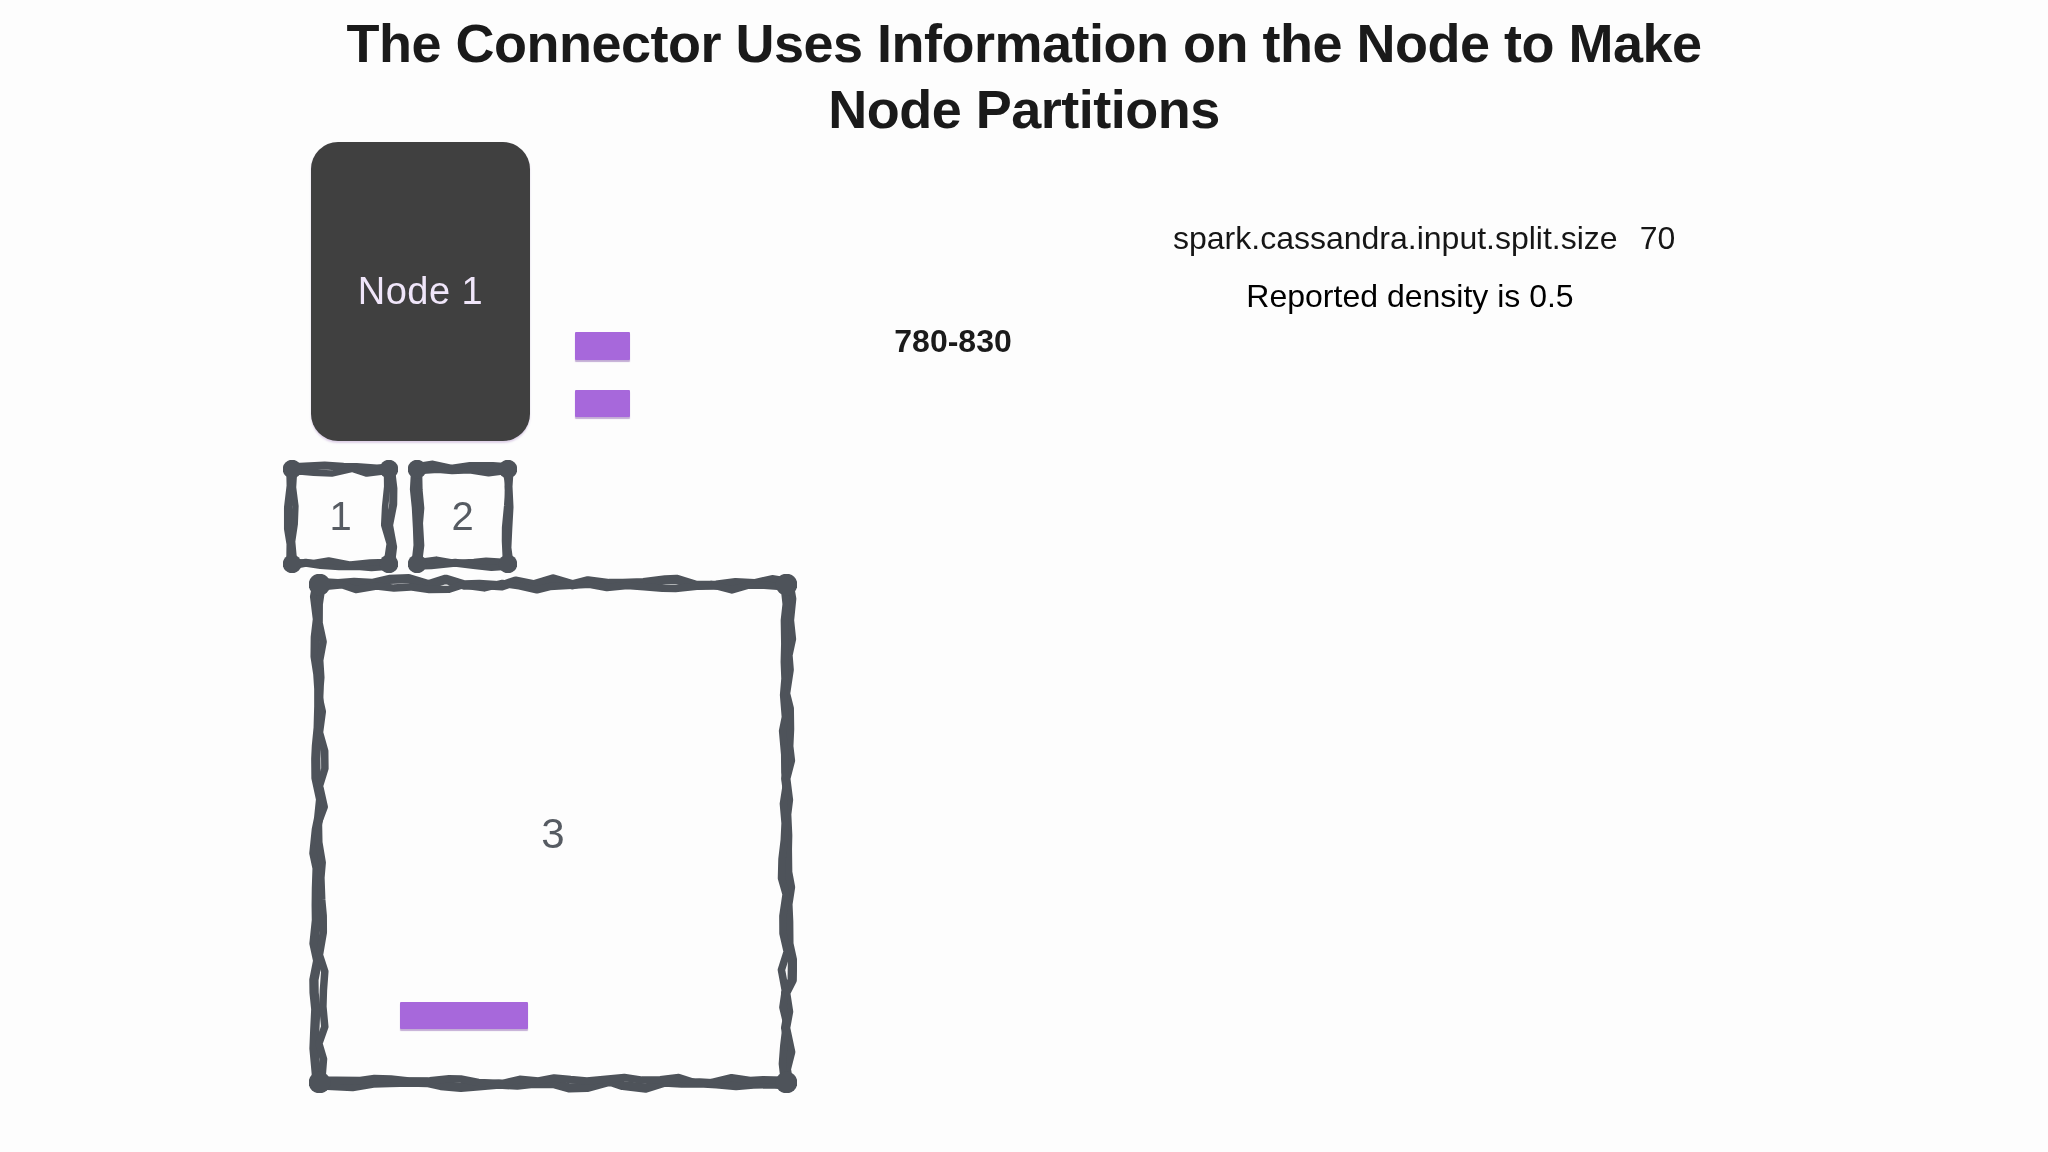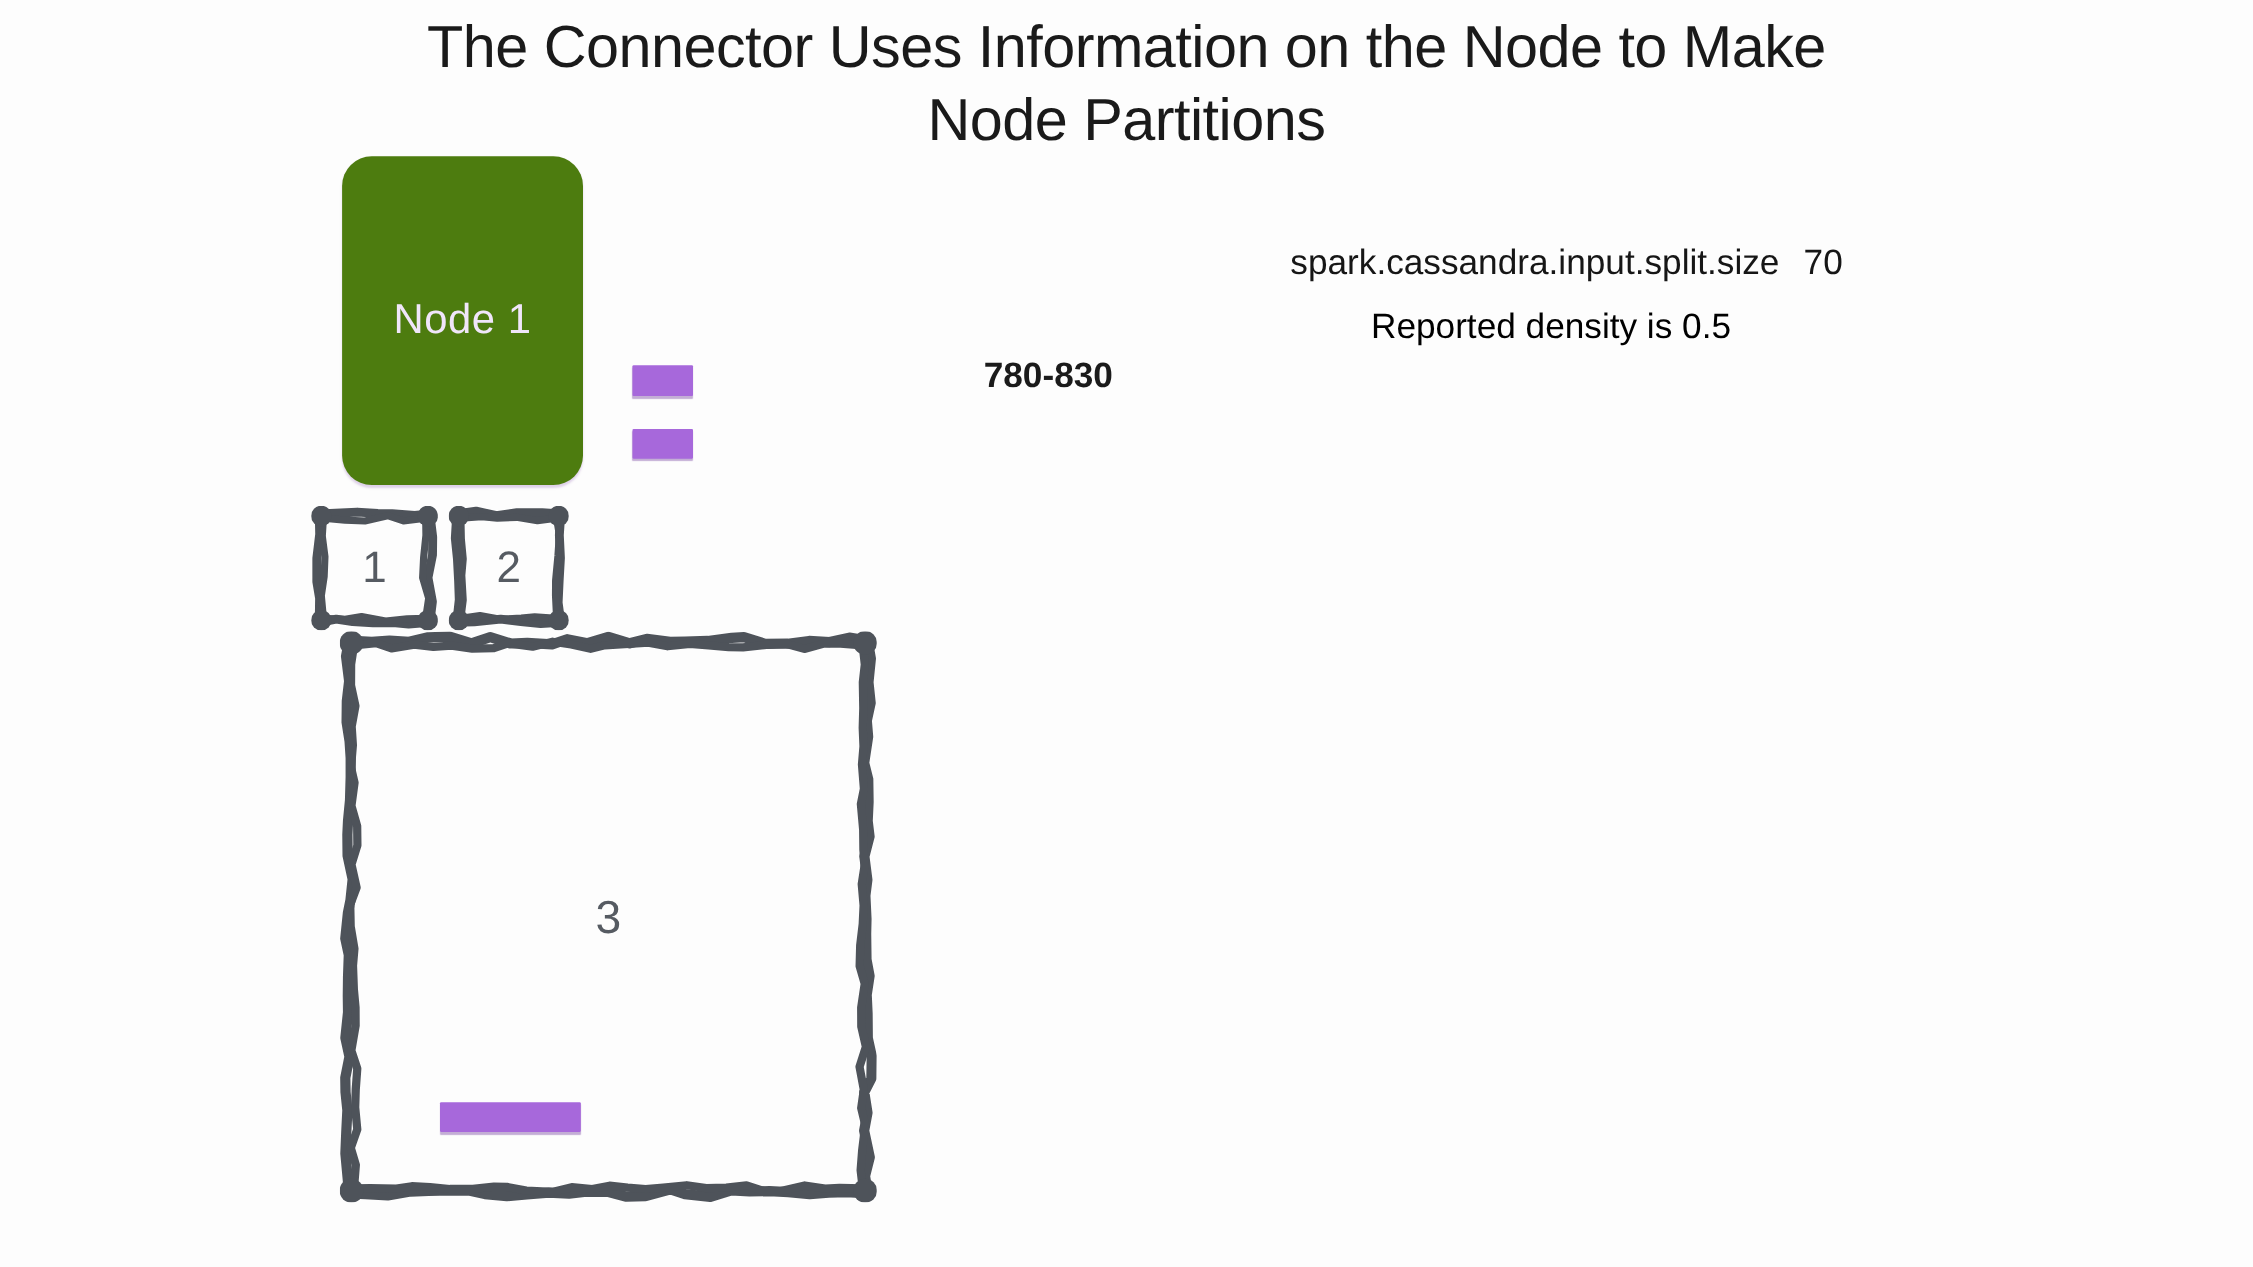--- a/index.html
+++ b/index.html
@@ -15,21 +15,21 @@
     overflow: hidden;
   }
   .slide-title {
     position: absolute;
     top: 10px; left: 0; right: 0;
     text-align: center;
     font-size: 54px;
     line-height: 66px;
     letter-spacing: -0.5px;
     color: #1A1A1A;
-    font-weight: 400;
+    font-weight: 700;
   }
   .node-box {
     position: absolute;
     left: 311px; top: 142px;
     width: 219px; height: 299px;
     border-radius: 27px;
     background: #A768DB;
     display: flex; align-items: center; justify-content: center;
     box-shadow: 0 2px 2px rgba(130, 80, 170, 0.25);
   }
@@ -93,21 +93,21 @@
 </head>
 <body>
 
 <div class="stage">
 
   <div class="slide-title">
     <div>The Connector Uses Information on the Node to Make</div>
     <div>Node Partitions</div>
   </div>
 
-  <div class="node-box" style="background: #4d7c0f;">
+  <div class="node-box" style="background: #404040;">
     <span class="node-label">Node 1</span>
   </div>
 
   <div class="chip chip-a" style="background: rgb(167, 104, 219);"></div>
   <div class="chip chip-b" style="background: rgb(167, 104, 219);"></div>
 
   <div class="range-label range-a">780-830</div>
 
   <div class="config-row">
     <span>spark.cassandra.input.split.size</span>

